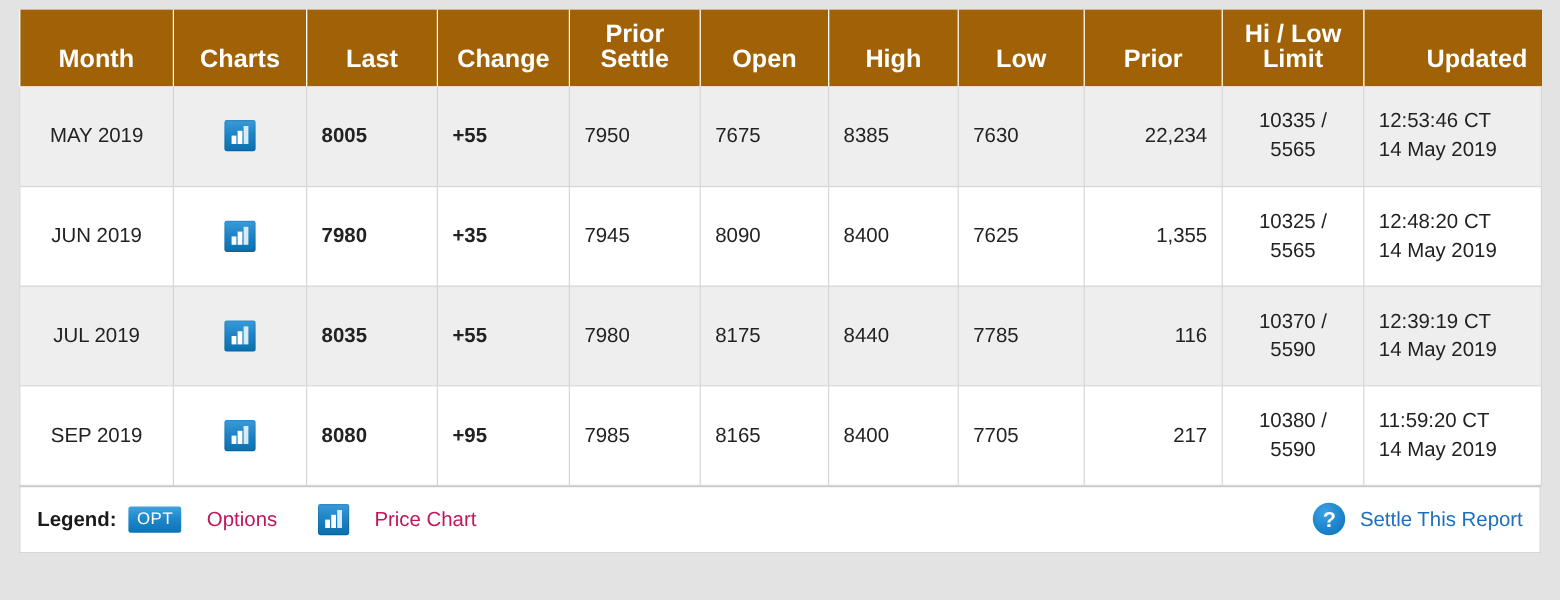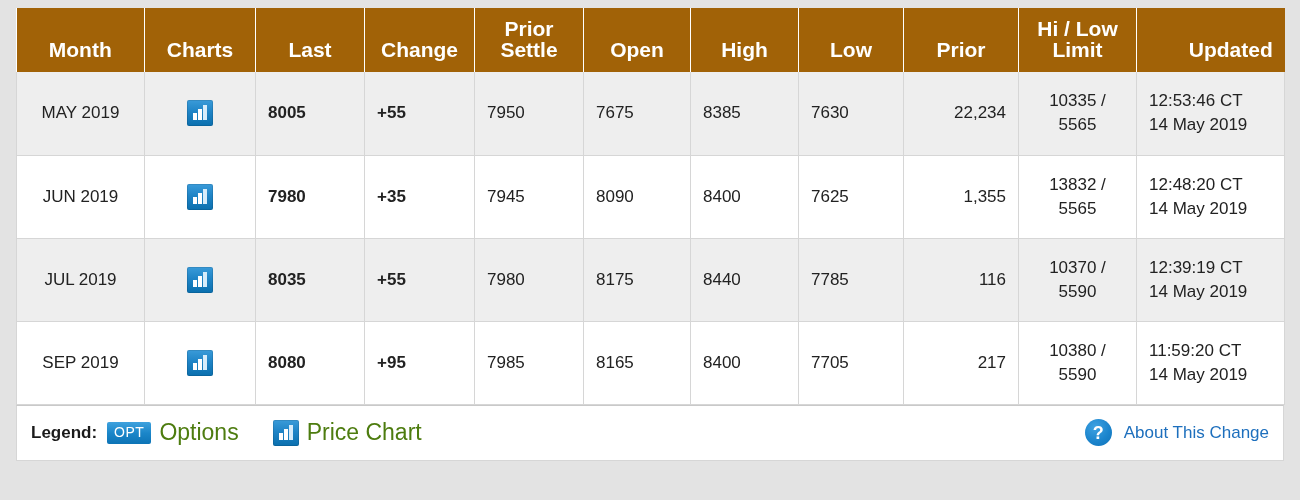--- a/index.html
+++ b/index.html
@@ -138,23 +138,23 @@
     background: linear-gradient(180deg, #3fa2de 0%, #1b86c9 50%, #0d74b6 100%);
     color: #ffffff;
     font-size: 14px;
     font-weight: normal;
     letter-spacing: 0.5px;
     padding: 3px 7px 4px 7px;
     border-radius: 2px;
     line-height: 15px;
   }
   .legend-text {
-    font-size: 23px;
-    color: #4d7c0f;
-    margin-left: 8px;
+    font-size: 17px;
+    color: #be185d;
+    margin-left: 21px;
   }
   .legend-gap { width: 34px; }
 
   .legend-right {
     margin-left: auto;
     display: flex;
     align-items: center;
   }
   .help-icon {
     width: 27px;
@@ -249,21 +249,21 @@
           <span class="chart-icon"><i class="b1"></i><i class="b2"></i><i class="b3"></i></span>
         </td>
         <td class="c-last">7980</td>
         <td class="c-change">+35</td>
         <td class="c-num">7945</td>
         <td class="c-num">8090</td>
         <td class="c-num">8400</td>
         <td class="c-num">7625</td>
         <td class="c-volume">1,355</td>
         <td class="c-limit">
-          <span>13832 /</span><br>
+          <span>10325 /</span><br>
           <span>5565</span>
         </td>
         <td class="c-updated">
           <span>12:48:20 CT</span><br>
           <span>14 May 2019</span>
         </td>
       </tr>
 
       <tr class="alt">
         <td class="c-month">JUL 2019</td>
@@ -320,17 +320,17 @@
       <span class="legend-gap"></span>
       <span class="chart-icon">
           <i class="b1"></i>
           <i class="b2"></i>
           <i class="b3"></i>
         </span>
       <span class="legend-text">Price Chart</span>
     </div>
     <div class="legend-right">
       <span class="help-icon">?</span>
-      <a class="about-link">About This Change</a>
+      <a class="about-link">Settle This Report</a>
     </div>
   </div>
 
 </div>
 
 </body></html>

